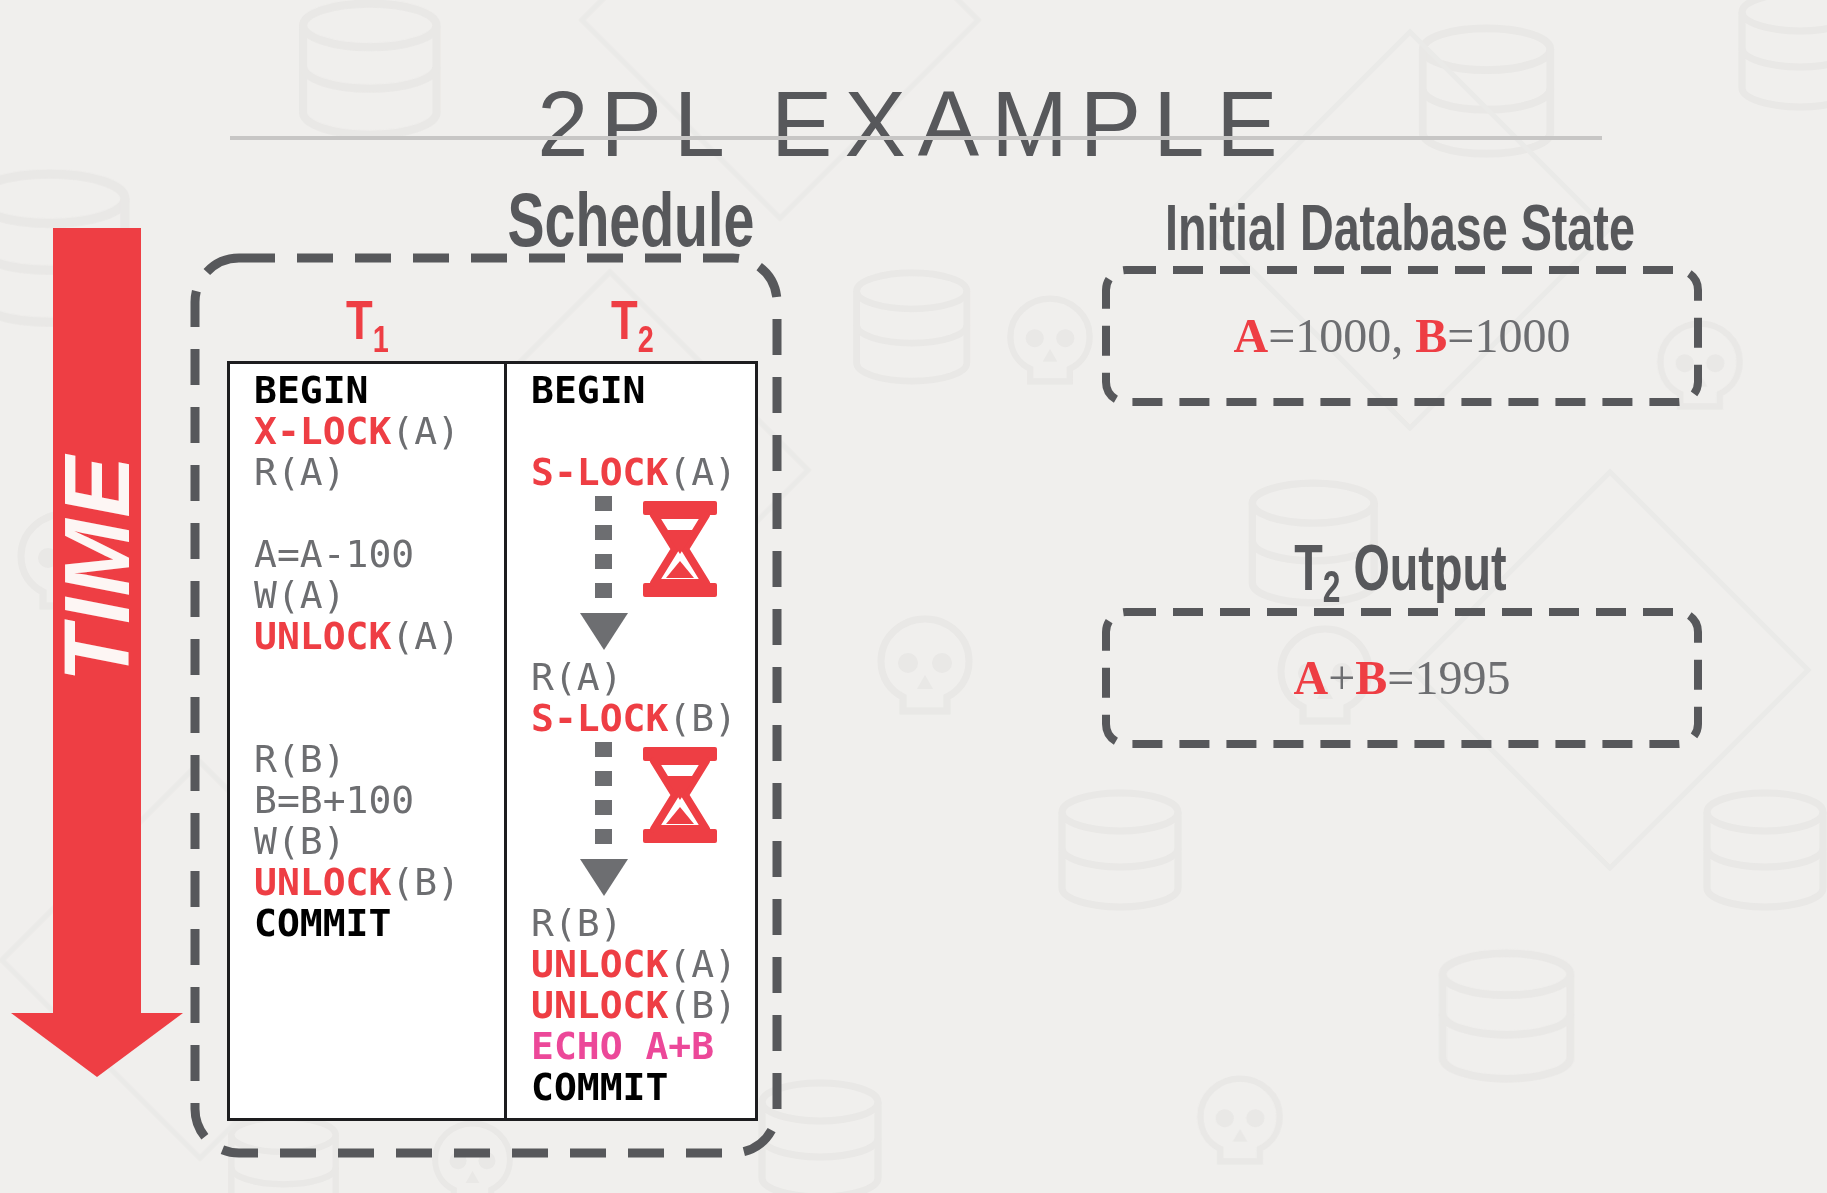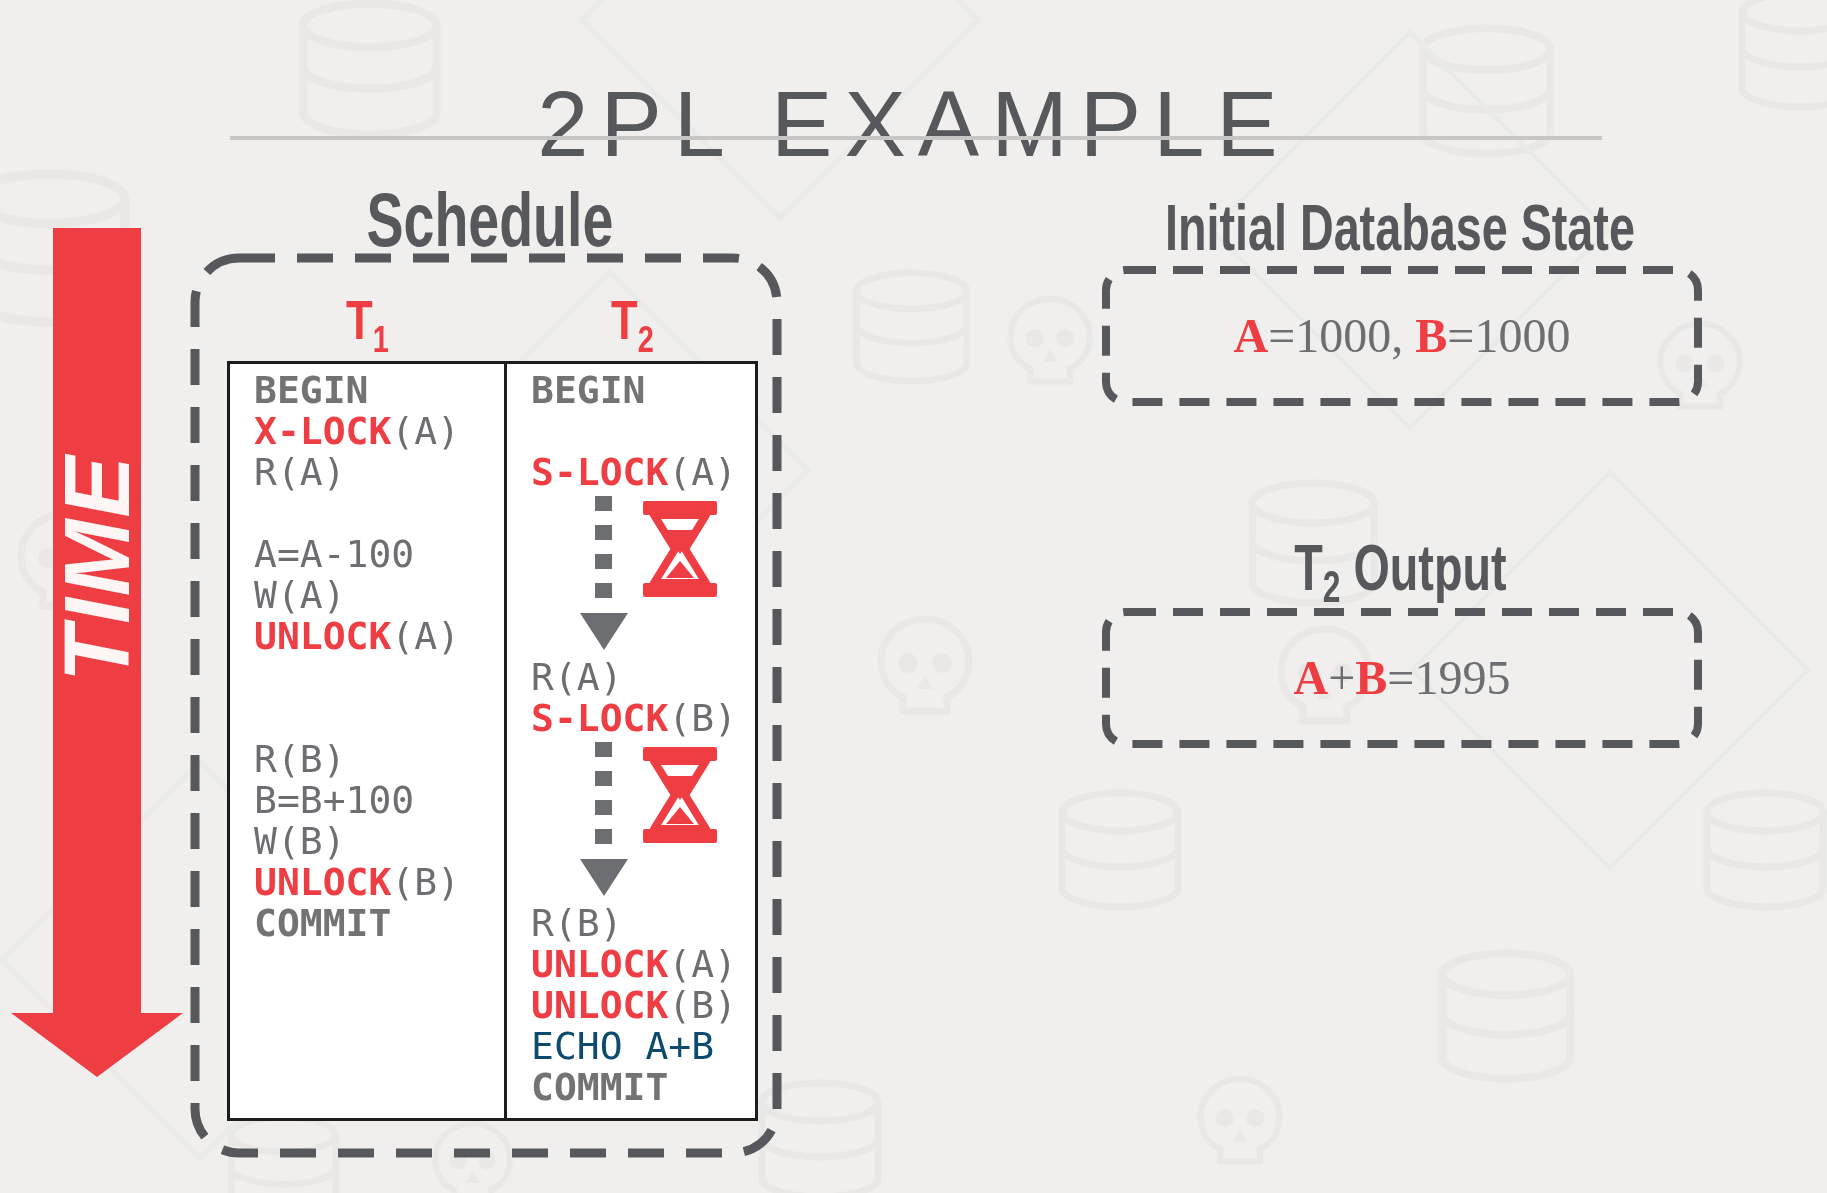--- a/index.html
+++ b/index.html
@@ -19,21 +19,21 @@
   .title-rule {
     position:absolute; left:230px; top:136px; width:1372px; height:4px;
     background:#c7c6c5; z-index:2;
   }
   
   .heading-wrap { position:absolute; display:flex; justify-content:center; z-index:2; }
   .heading-inner {
     color:#57585b; font-weight:bold; white-space:nowrap; line-height:1;
     transform:scaleX(.73); transform-origin:center;
   }
-  .schedule-heading-wrap { left:194px; top:182px; width:592px; }
+  .schedule-heading-wrap { left:208px; top:182px; width:592px;justify-content:flex-end; }
   .schedule-heading-wrap .heading-inner { font-size:76px; }
   .initdb-heading-wrap { left:1050px; top:196px; width:700px; }
   .initdb-heading-wrap .heading-inner { font-size:64px; }
   .t2out-heading-wrap { left:1050px; top:536px; width:700px; }
   .t2out-heading-wrap .heading-inner { font-size:64px; }
   .heading-inner sub { font-size:.68em; vertical-align:-0.28em; letter-spacing:0; }
   
   .time-arrow { position:absolute; z-index:2; }
   .time-bar {
     position:absolute; left:53px; top:228px; width:88px; height:786px;
@@ -79,23 +79,23 @@
     display:flex; z-index:2;
   }
   .col { box-sizing:border-box; padding-top:6px; position:relative; }
   .col-t1 { width:277px; border-right:3px solid #1d1d1f; }
   .col-t2 { flex:1; }
   .code-line {
     height:41px; line-height:41px; padding-left:24px; white-space:pre;
     font-family:"DejaVu Sans Mono", monospace; font-size:38px; color:#6d6e71;
   }
   .seg-plain { color:#6d6e71; }
-  .seg-kw    { color:#737373; font-weight:bold; }
+  .seg-kw    { color:#000000; font-weight:bold; }
   .seg-lock  { color:#ee3e44; font-weight:bold; }
-  .seg-echo  { color:#0c4a6e; font-weight:normal; }
+  .seg-echo  { color:#ec4899; font-weight:bold; }
   
   .wait { position:relative; }
   .wait .dashline {
     position:absolute; left:88px; top:3px; width:17px; height:116px;
     background:repeating-linear-gradient(180deg,#6d6e71 0 15px,transparent 15px 29px);
   }
   .wait .tip {
     position:absolute; left:73px; top:120px; width:0; height:0;
     border-left:24px solid transparent; border-right:24px solid transparent;
     border-top:37px solid #6d6e71;

